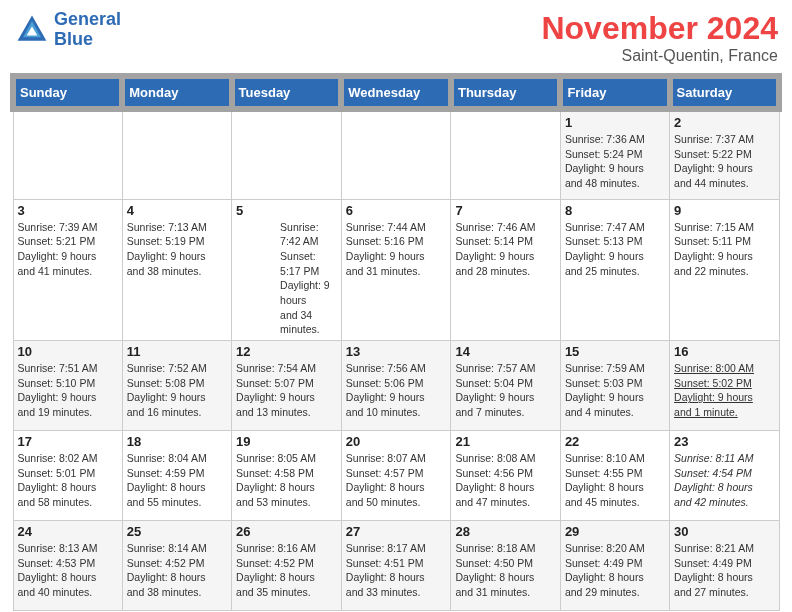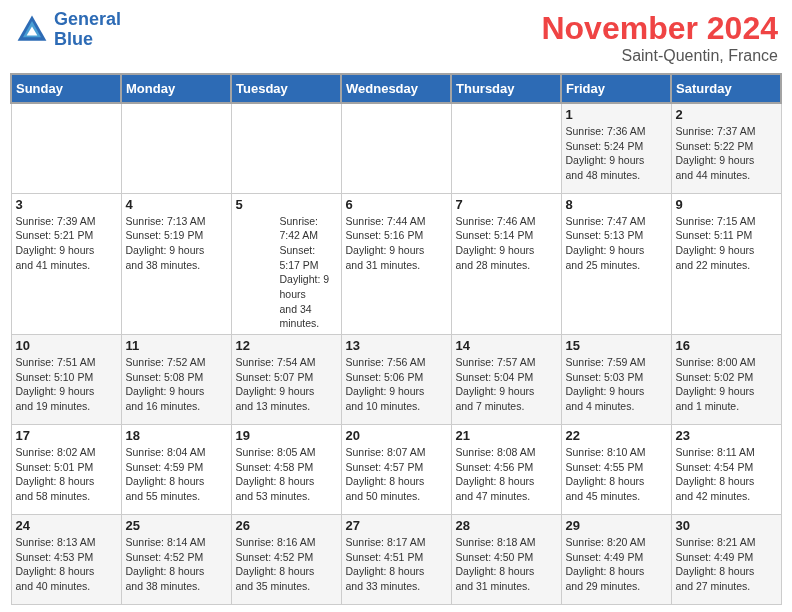--- a/index.html
+++ b/index.html
@@ -52,21 +52,21 @@
       border-collapse: collapse;
       font-size: 11px;
     }
     .calendar th {
       background: #2d6bb5;
       color: #fff;
       padding: 6px 4px;
       text-align: left;
       font-size: 13px;
       font-weight: bold;
-      border: 2px solid #a3a3a3;
+      border: 6px solid #a3a3a3;
     }
     .calendar td {
       border: 1px solid #ccc;
       vertical-align: top;
       padding: 3px 4px;
       width: 110px;
       height: 90px;
       background: #fff;
     }
     .calendar tr:nth-child(odd) td {
@@ -235,21 +235,21 @@
         </td>
         <td>
           <span class="day-number">15</span>
           <div class="day-info" style="white-space: pre-line;">Sunrise: 7:59 AM
 Sunset: 5:03 PM
 Daylight: 9 hours
 and 4 minutes.</div>
         </td>
         <td>
           <span class="day-number">16</span>
-          <div class="day-info" style="white-space: pre-line;">Sunrise: 8:00 AM
+          <div class="day-info" style="white-space: pre-line; text-decoration: underline;">Sunrise: 8:00 AM
 Sunset: 5:02 PM
 Daylight: 9 hours
 and 1 minute.</div>
         </td>
       </tr>
       <tr>
         <td>
           <span class="day-number">17</span>
           <div class="day-info" style="white-space: pre-line;">Sunrise: 8:02 AM
 Sunset: 5:01 PM
@@ -286,21 +286,21 @@
         </td>
         <td>
           <span class="day-number">22</span>
           <div class="day-info" style="white-space: pre-line;">Sunrise: 8:10 AM
 Sunset: 4:55 PM
 Daylight: 8 hours
 and 45 minutes.</div>
         </td>
         <td>
           <span class="day-number">23</span>
-          <div class="day-info" style="white-space: pre-line;">Sunrise: 8:11 AM
+          <div class="day-info" style="white-space: pre-line; font-style: italic;">Sunrise: 8:11 AM
 Sunset: 4:54 PM
 Daylight: 8 hours
 and 42 minutes.</div>
         </td>
       </tr>
       <tr>
         <td>
           <span class="day-number">24</span>
           <div class="day-info" style="white-space: pre-line;">Sunrise: 8:13 AM
 Sunset: 4:53 PM

